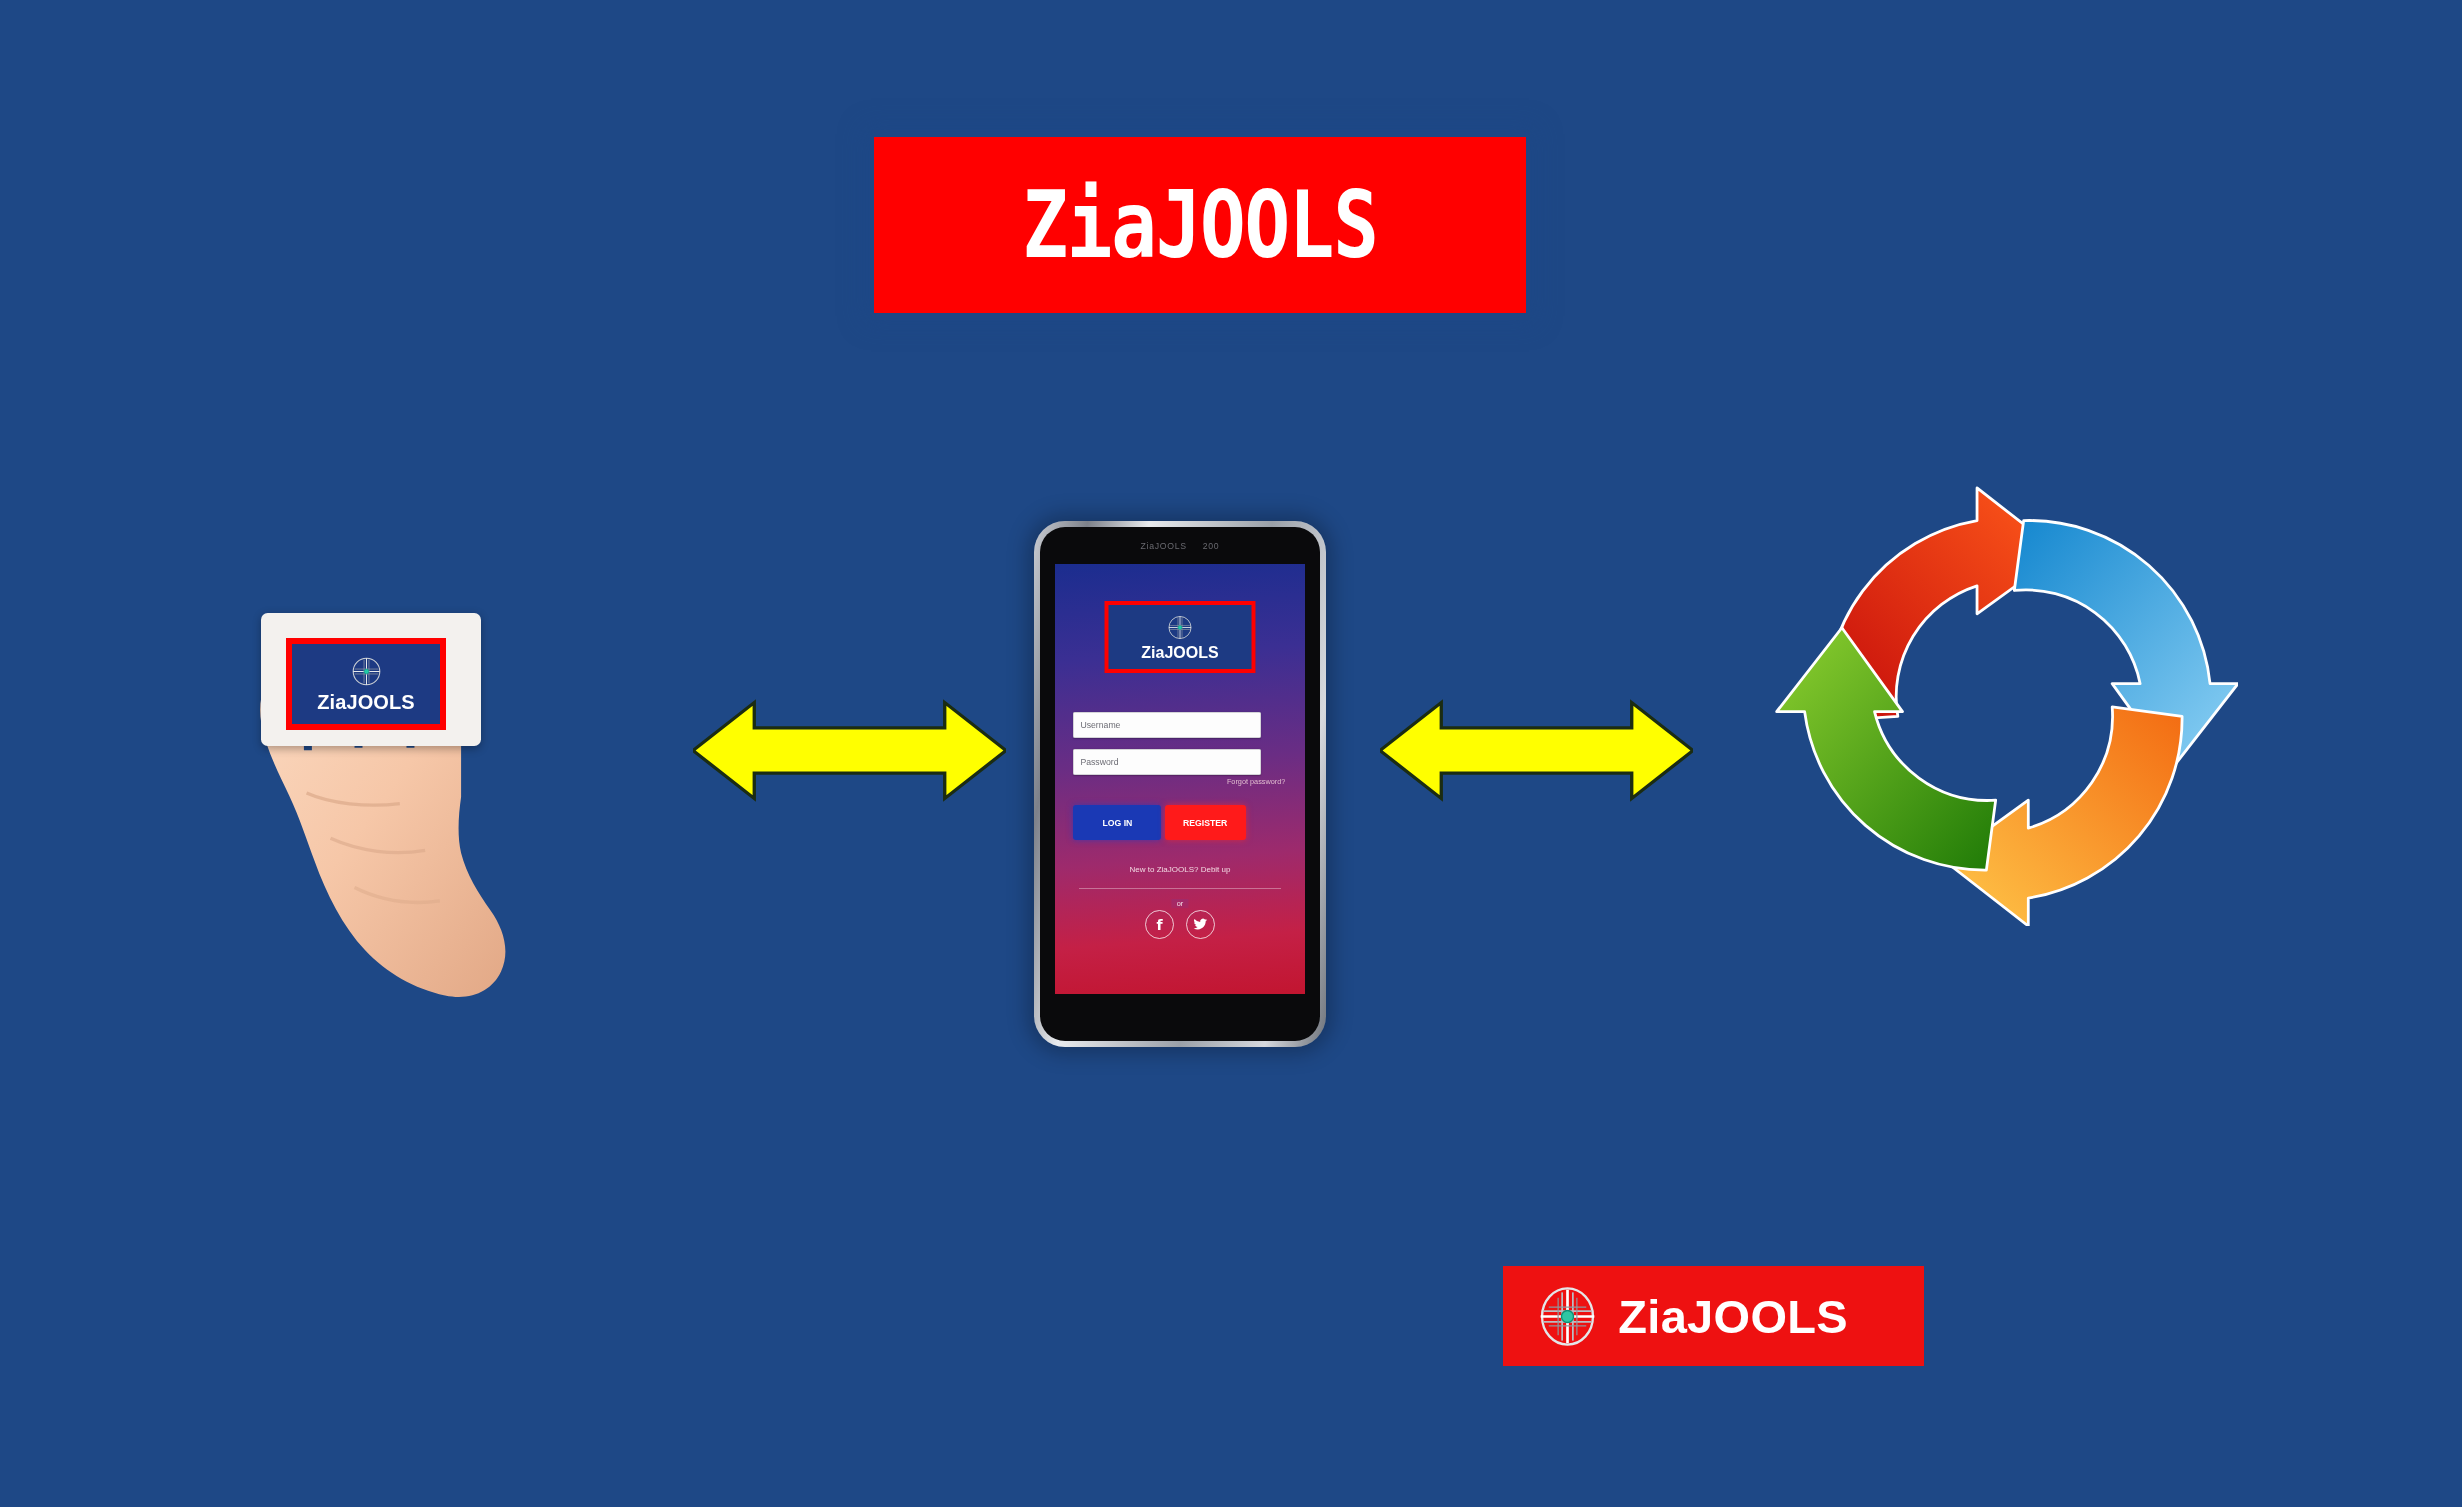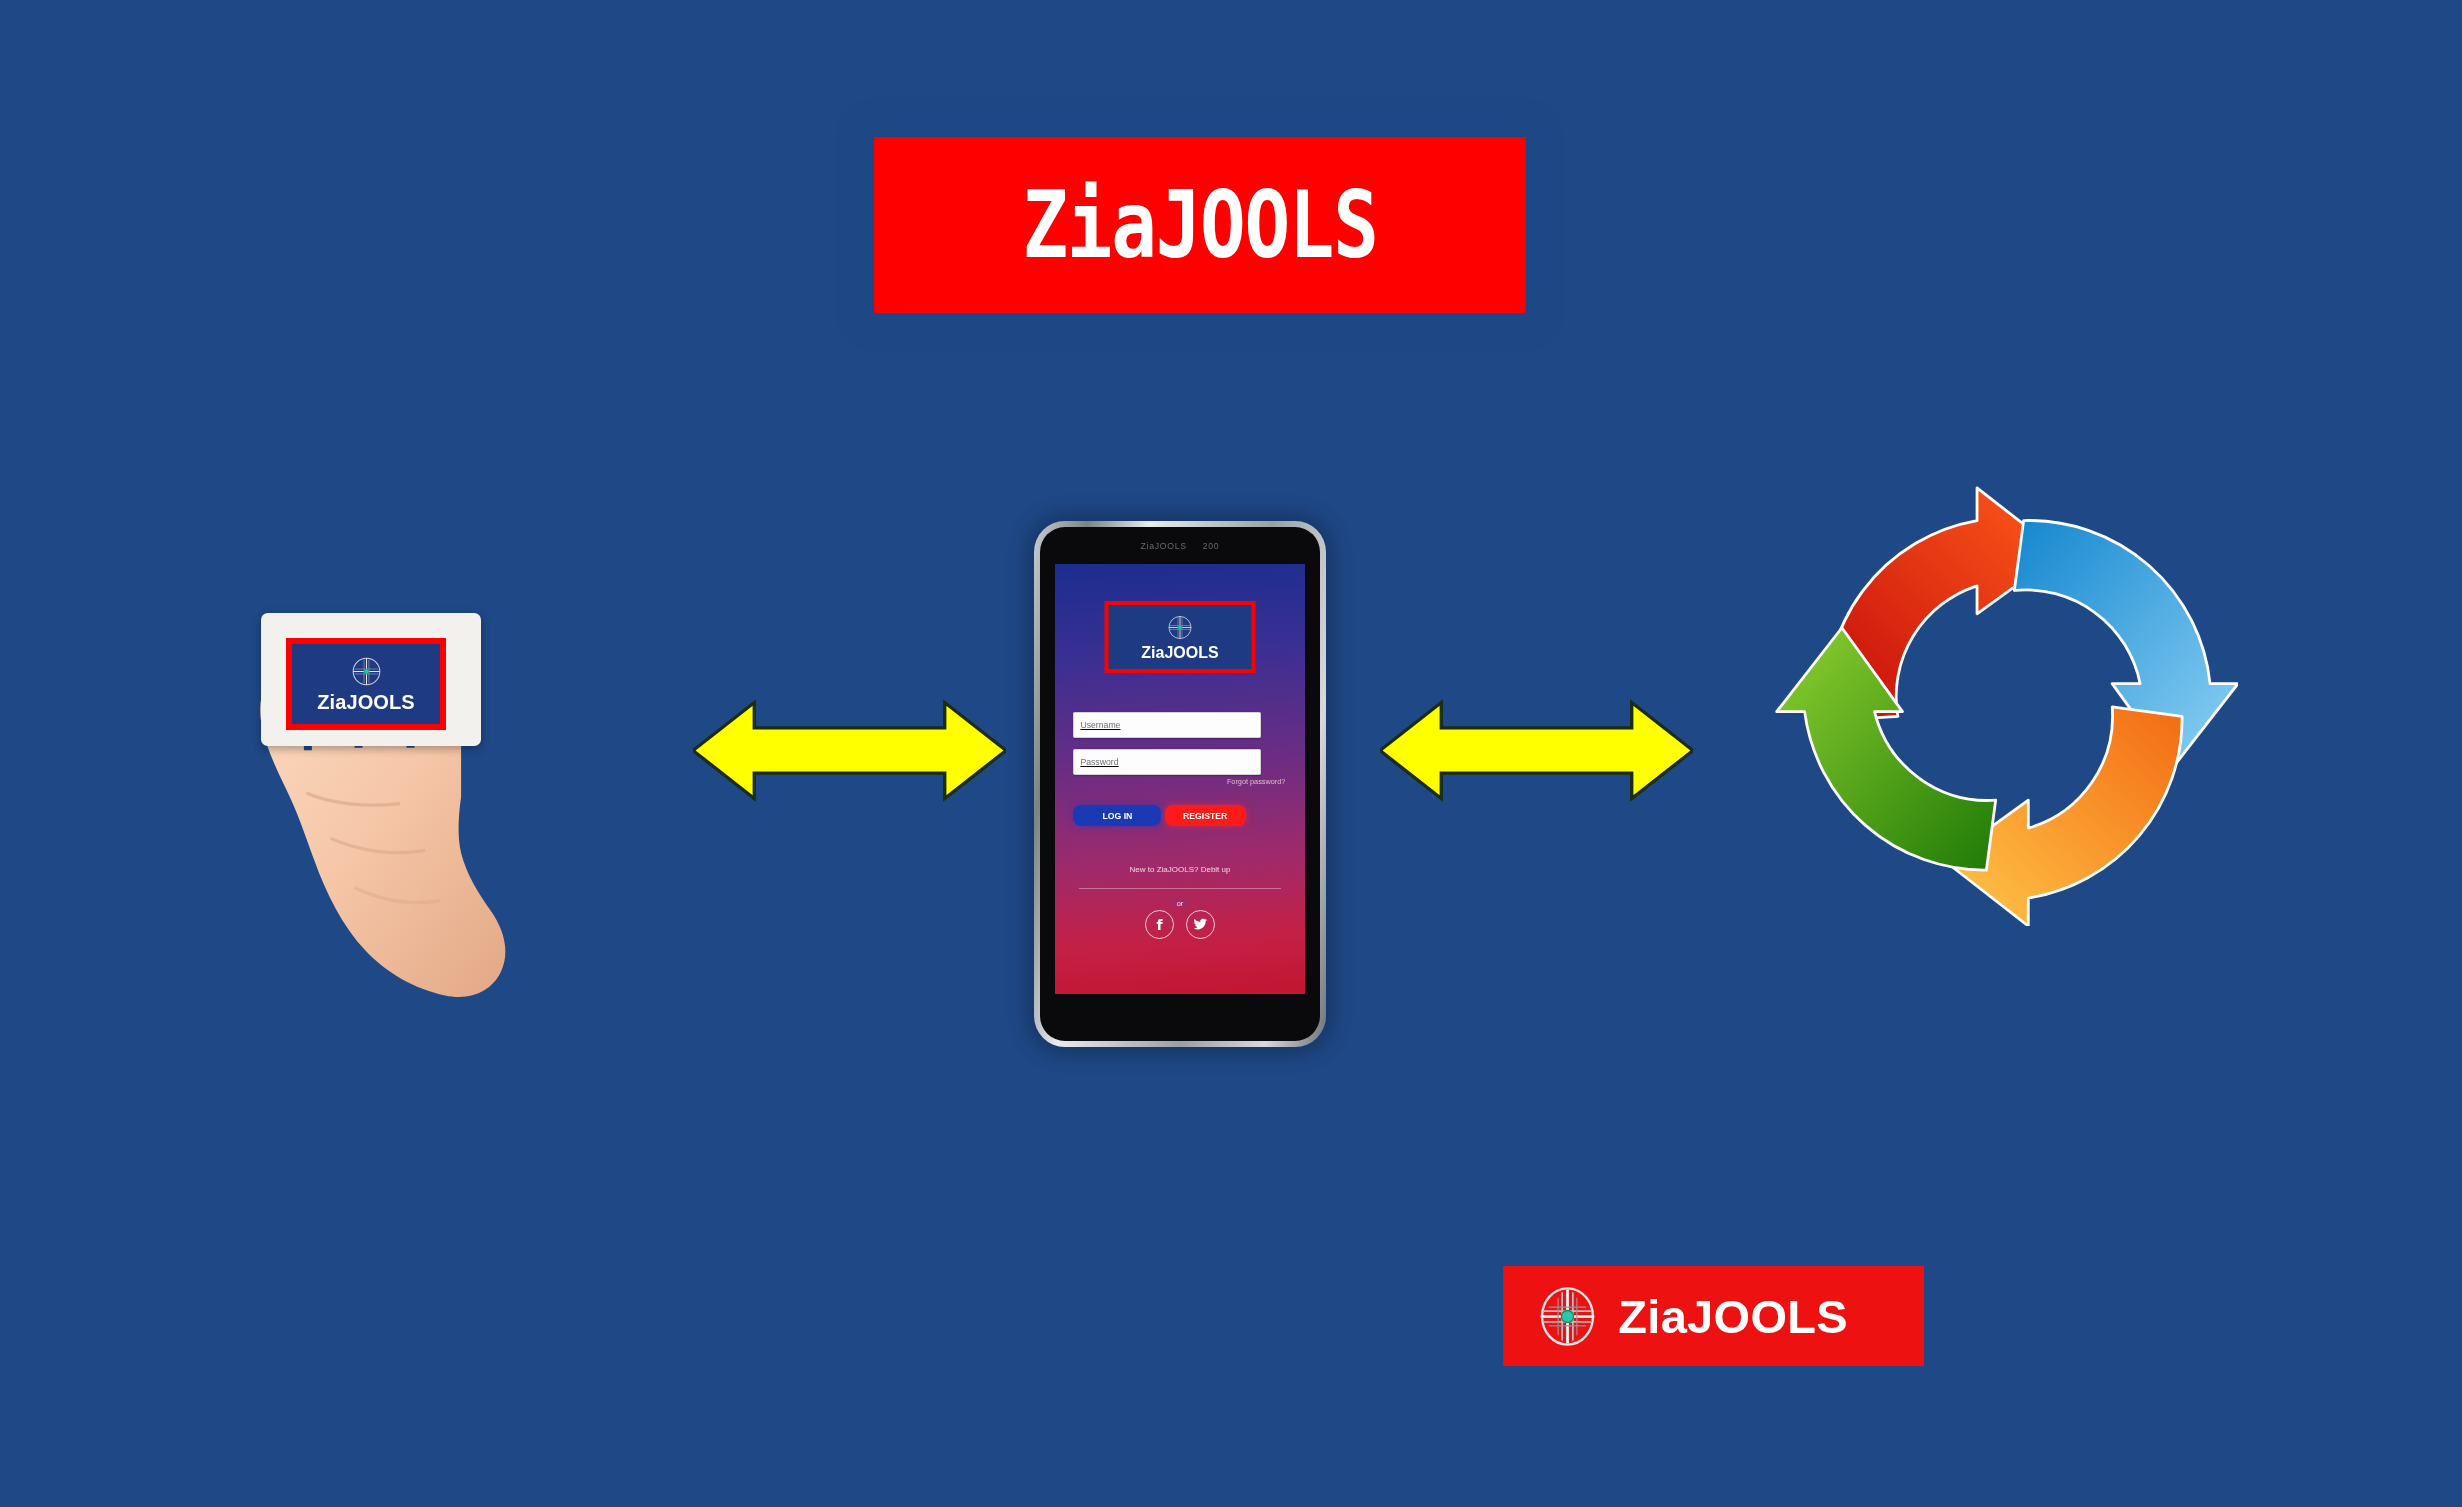--- a/index.html
+++ b/index.html
@@ -82,31 +82,30 @@
     position:absolute;left:50%;transform:translateX(-50%);top:37px;
     width:143px;height:64px;background:#1d3a83;border:4.7px solid #ff0000;
     display:flex;flex-direction:column;align-items:center;justify-content:center;gap:2px;
   }
   #app-logo-box .zj-text{color:#fff;font-weight:700;font-size:16px;}
   .field{
     position:absolute;left:18.7px;width:188px;height:24px;
     background:#fdfdfd;border:0.7px solid #d4d4d8;border-radius:1.3px;
     display:flex;align-items:center;padding:12px 6px;box-sizing:border-box;
     box-shadow:0 0.7px 1.3px rgba(0,0,0,.25);
-    text-decoration:underline;
   }
   .field .ftxt{color:#6d6d75;font-size:8.7px;}
   #field-user{top:148px;}
   #field-pass{top:185px;text-align:right;}
   #forgot-link{
     position:absolute;right:20px;top:213px;
     color:#e3bfd0;font-size:7.3px;text-decoration:none;
   }
   .pbtn{
-    position:absolute;top:241px;height:21px;border-radius:8px;
+    position:absolute;top:241px;height:35px;border-radius:3px;
     display:flex;align-items:center;justify-content:center;
     color:#ffffff;font-size:8.7px;font-weight:700;border:none;
   }
   #btn-login{left:18.7px;width:88px;background:#1a39b5;box-shadow:0 0 6.7px rgba(30,60,200,.6);}
   #btn-register{left:110px;width:81px;background:#ff1a1a;box-shadow:0 0 6.7px rgba(255,40,40,.6);text-align:center;}
   #signup-line{
     position:absolute;left:0;right:0;top:301px;text-align:center;
     color:#f2d8e2;font-size:8px;
   }
   #or-divider{

